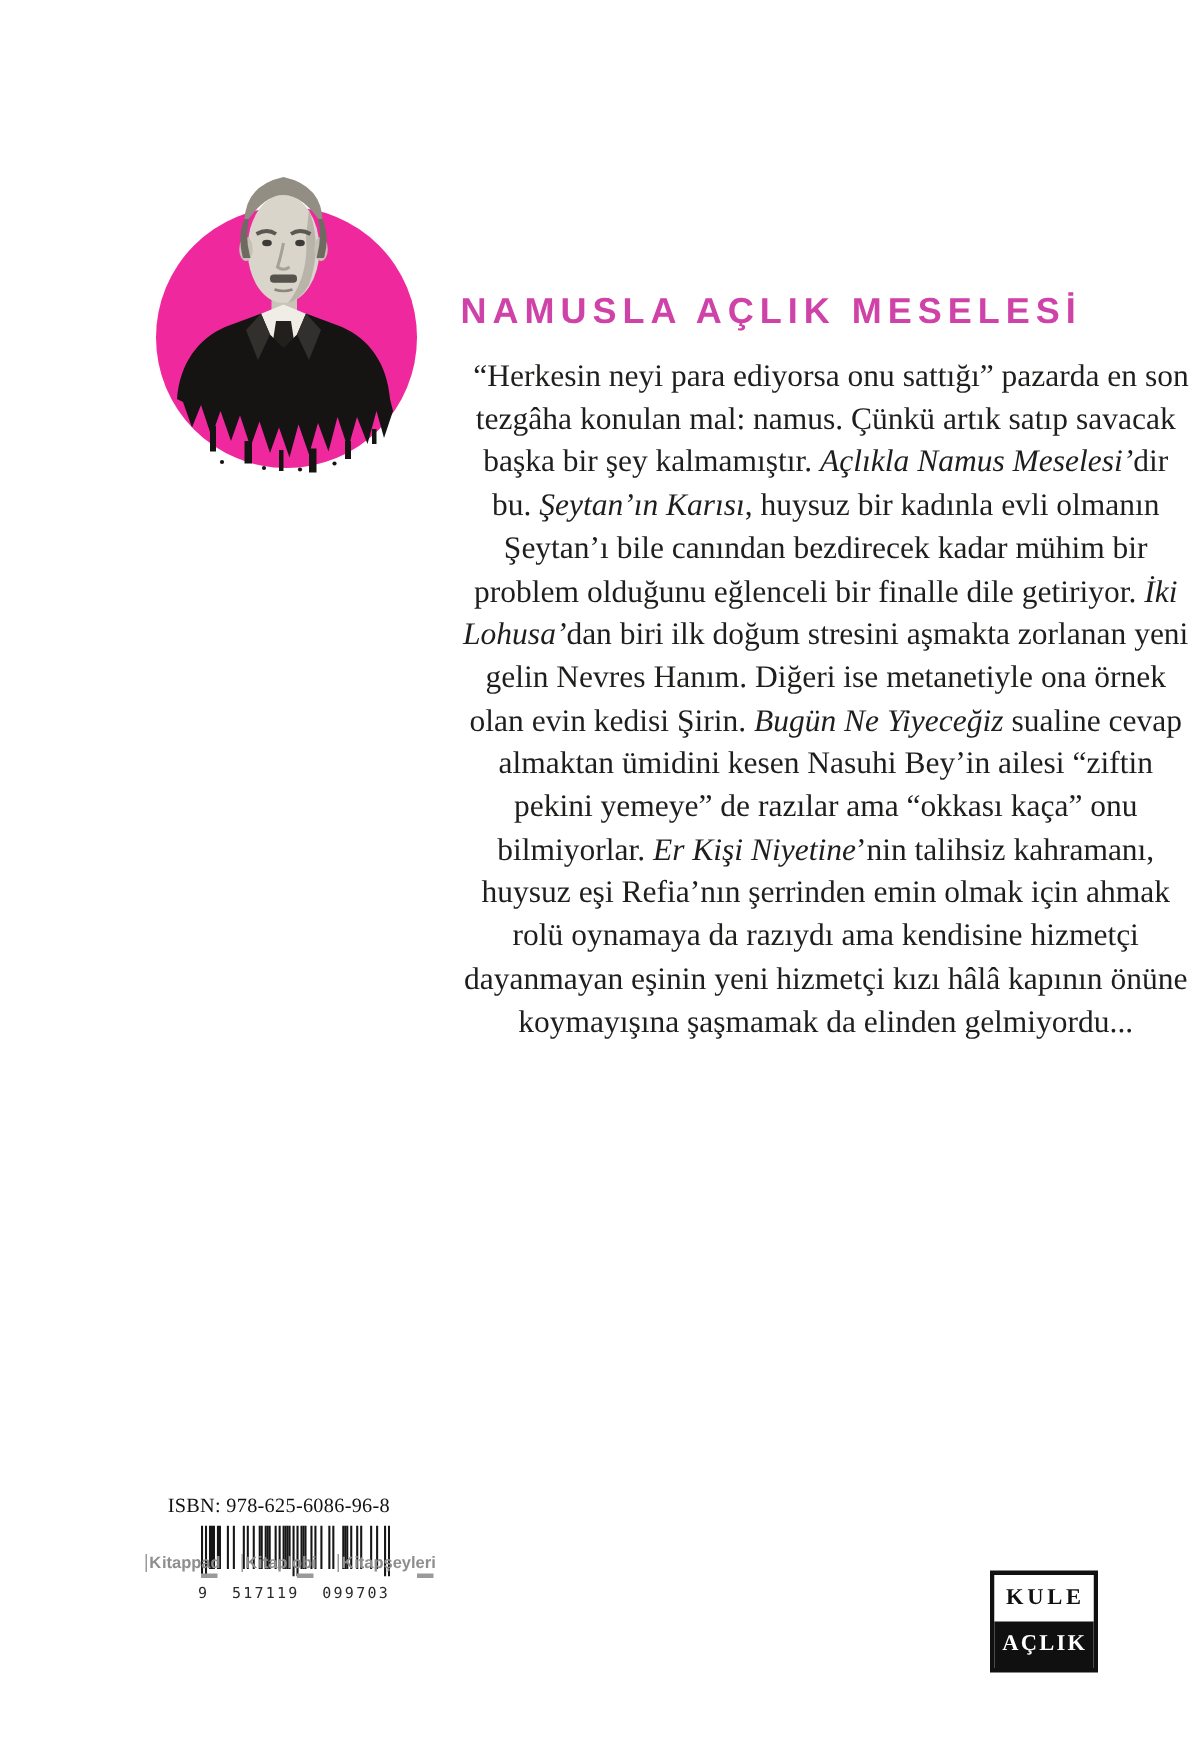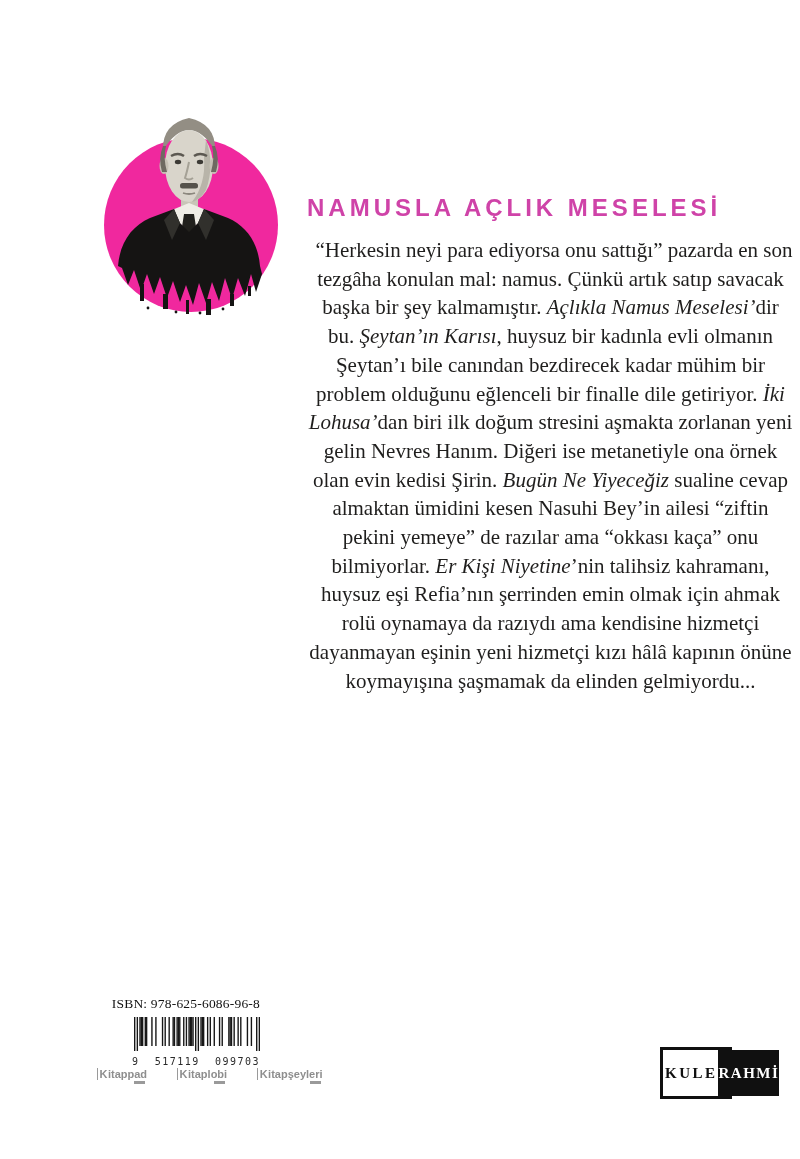--- a/index.html
+++ b/index.html
@@ -39,39 +39,39 @@
   }
   .barcode-wrap{margin-top:5px;display:inline-block;}
   .barcode-digits{
     width:128px;margin:1px auto 0 auto;display:flex;justify-content:space-between;
     font-family:"DejaVu Sans Mono",monospace;font-size:10px;color:#2a2a2a;
     letter-spacing:1.5px;
   }
 
   
   .logo-row{
-    position:absolute;left:97px;top:1068px;display:flex;gap:30px;align-items:flex-start;
+    position:absolute;left:97px;top:1036px;display:flex;gap:14px;align-items:flex-start;
   }
   .mini-logo{
     font-family:"Liberation Sans",sans-serif;font-size:11px;font-weight:600;
     color:#8e8e8e;line-height:12px;position:relative;white-space:nowrap;
   }
   .mini-logo .logo-k{
     font-weight:bold;border-left:1.5px solid #9a9a9a;padding-left:1.5px;margin-right:0.5px;
   }
   .mini-logo::after{
     content:"";display:block;width:11px;height:2.5px;background:#9a9a9a;
     margin-left:auto;margin-right:2px;margin-top:1px;
   }
 
   
   .kule-logo{
-    position:absolute;left:660px;top:1047px;width:72px;height:52px;
+    position:absolute;left:660px;top:1047px;width:72px;height:68px;
     border:3px solid #101010;box-sizing:border-box;background:#ffffff;
-    display:flex;flex-direction:row;
+    display:flex;flex-direction:column;
   }
   .kule-top{
     flex:1;display:flex;align-items:center;justify-content:center;background:#ffffff;
     font-family:"Liberation Serif",serif;font-weight:bold;font-size:15px;
     letter-spacing:2.5px;color:#101010;padding-left:2px;
   }
   .kule-bottom{
     flex:1;display:flex;align-items:center;justify-content:center;background:#101010;
     font-family:"Liberation Serif",serif;font-weight:bold;font-size:15px;
     letter-spacing:1.5px;color:#ffffff;padding-left:1px;
@@ -195,16 +195,16 @@
   </div>
 
   <div class="logo-row">
       <span class="mini-logo"><span class="logo-k">K</span>itappad</span>
       <span class="mini-logo"><span class="logo-k">K</span>itaplobi</span>
       <span class="mini-logo"><span class="logo-k">K</span>itapşeyleri</span>
     </div>
 
   <div class="kule-logo">
     <div class="kule-top">KULE</div>
-    <div class="kule-bottom">RAHMİ</div>
+    <div class="kule-bottom">AÇLIK</div>
   </div>
 
 </div>
 
 </body></html>

